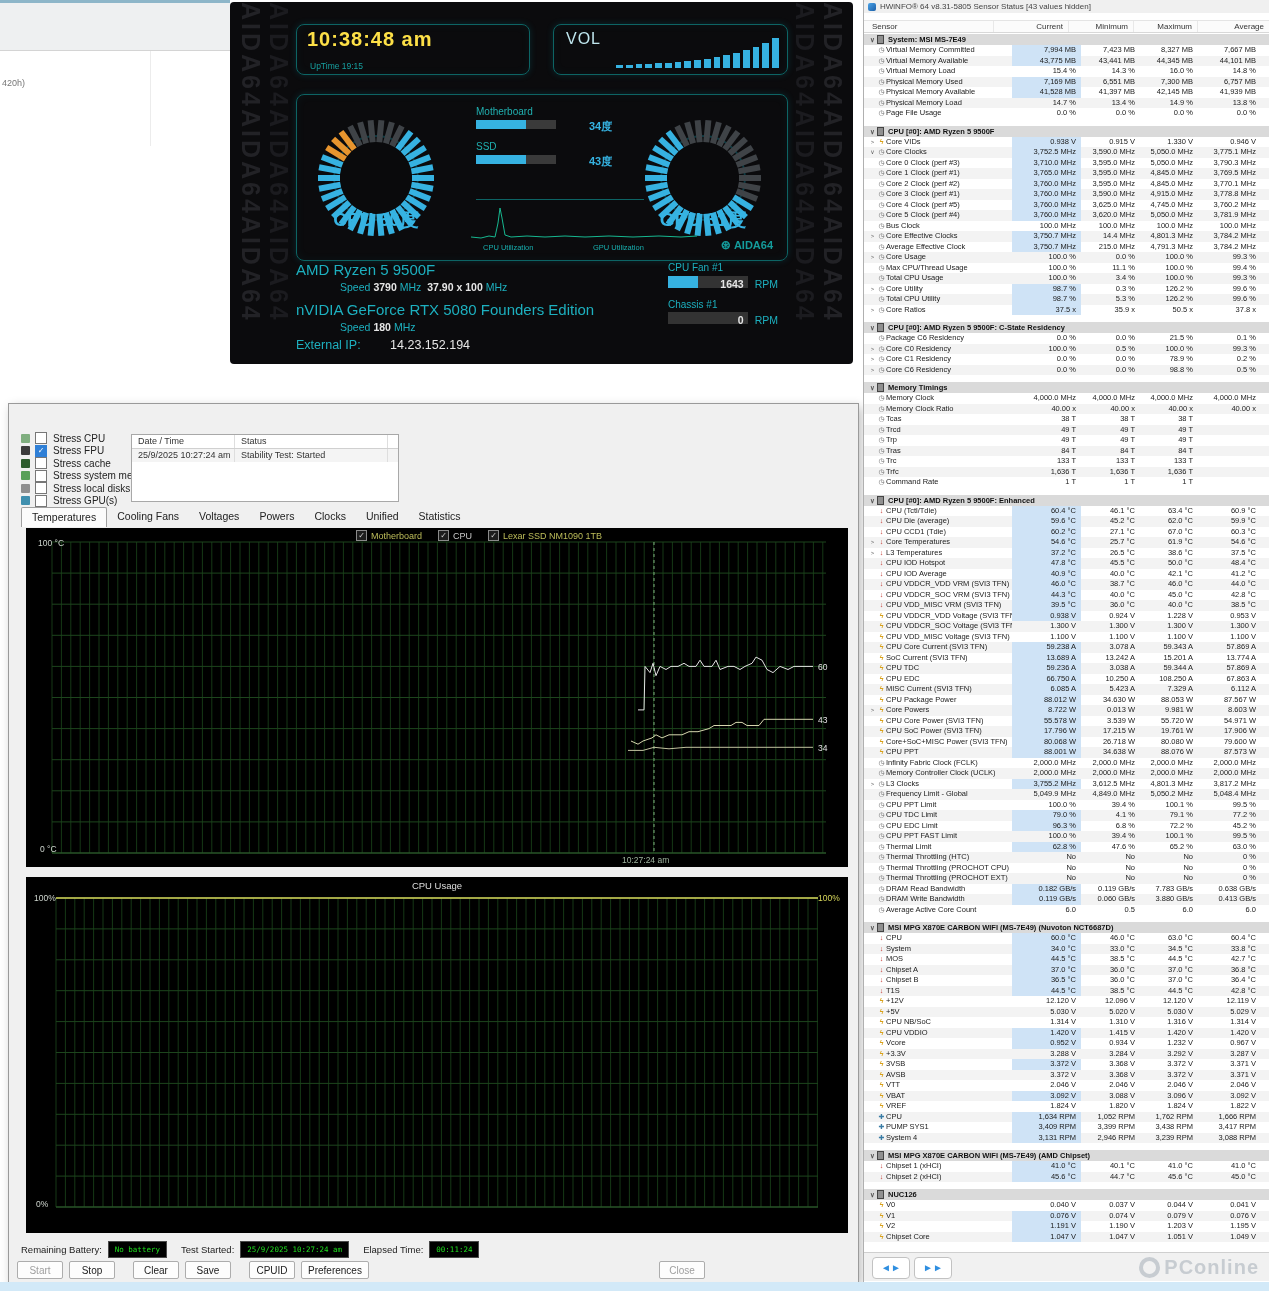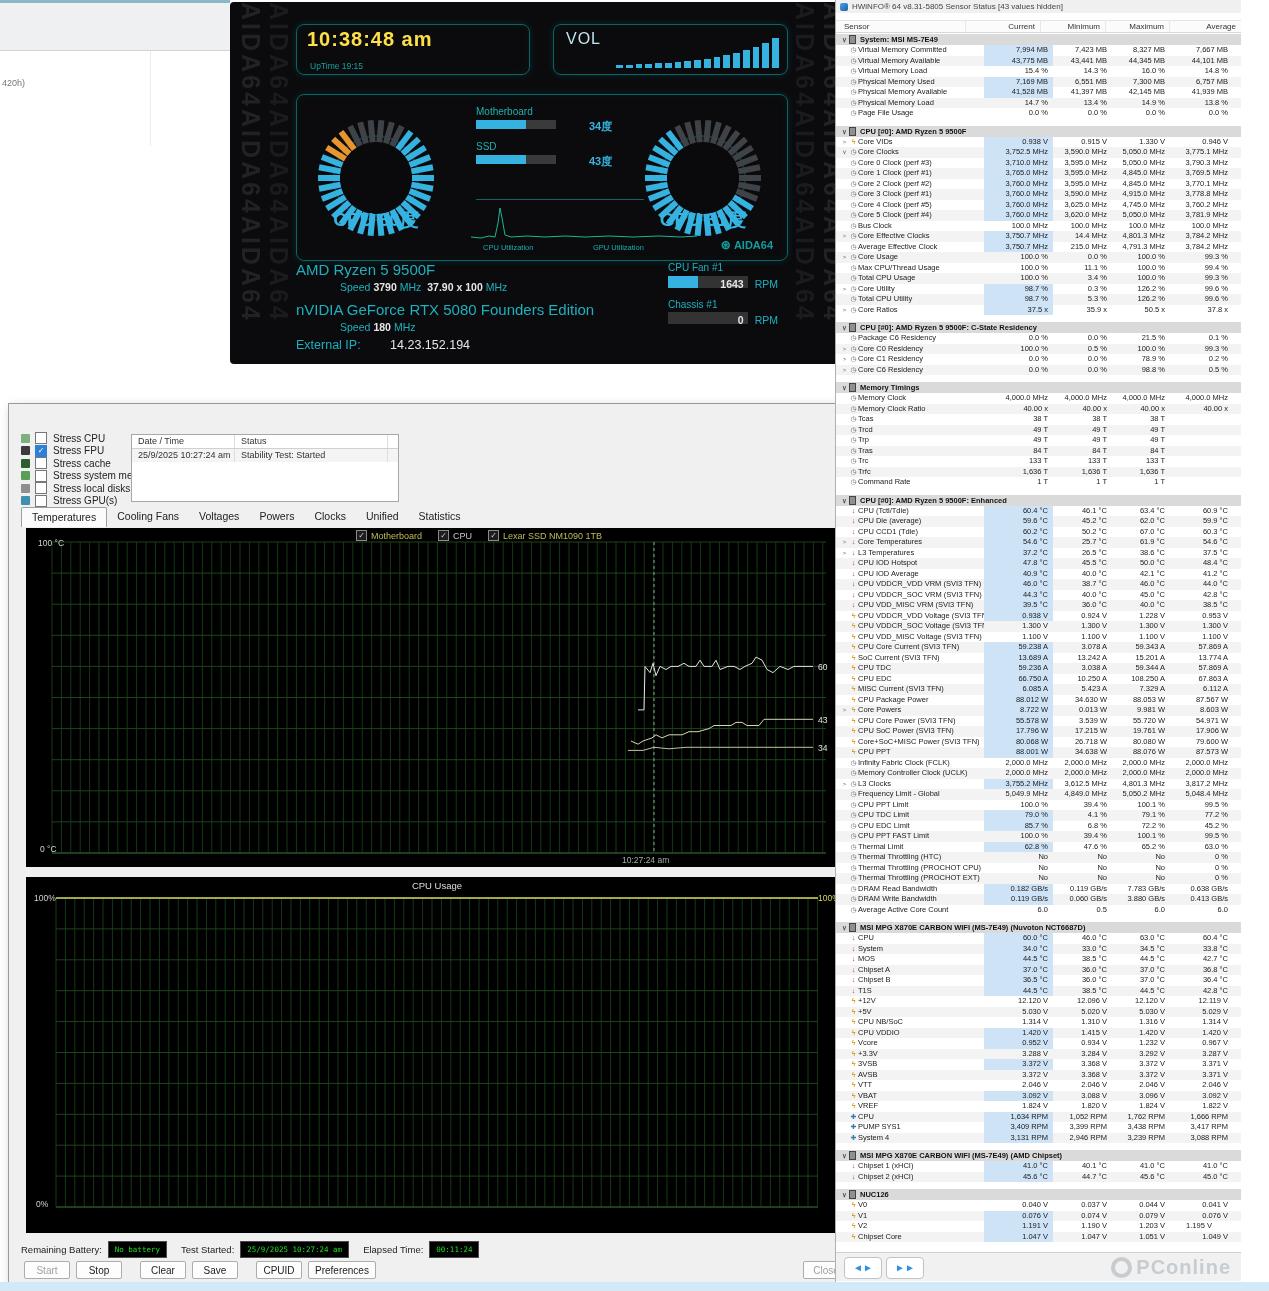--- a/index.html
+++ b/index.html
@@ -74,27 +74,27 @@
   #graph2{left:17px;top:473px;width:822px;height:356px}
   #tg-legend{left:330px;top:2px;display:flex;gap:16px;font-size:9px;align-items:center}
   .leg-cb{width:9px;height:9px;background:#1d1d1d;border:1px solid #8a8a8a;color:#cfcfcf;font-size:8px;line-height:9px;text-align:center;margin-right:4px}
   .leg-item{display:flex;align-items:center}
   .axis-lab{position:absolute;font-size:8.5px;color:#cfd6cf}
   .line-lab{position:absolute;font-size:8.5px;color:#e3e3e3}
   #tg-time{position:absolute;font-size:8.5px;color:#9fb49f}
   #ug-title{position:absolute;width:100%;text-align:center;top:3px;font-size:9.5px;color:#dfdfdf}
   #sst-status{left:12px;top:837px;display:flex;align-items:center;font-size:9.5px;color:#222}
   .lcd{background:#000;border:1px solid #4a4a4a;color:#1ee01e;font-family:"DejaVu Sans Mono",monospace;font-size:7.5px;padding:3px 6px;margin:0 14px 0 6px;white-space:nowrap}
-  #sst-buttons{left:15px;top:857px;width:825px;display:flex;align-items:center}
+  #sst-buttons{left:8px;top:857px;width:688px;display:flex;align-items:center}
   .sst-btn{min-width:46px;height:18px;line-height:18px;text-align:center;font-size:10px;color:#222;background:#fdfdfd;border:1px solid #adadad;border-radius:2px;margin-right:6px;padding:0 6px;box-sizing:border-box}
   .sst-btn.disabled{color:#9f9f9f}
   .gap{width:12px}
 
   
-  #hw{left:835px;top:0;width:406px;height:1282px;background:#fff;border-left:1px solid #b0b0b0;box-sizing:border-box}
+  #hw{left:863px;top:0;width:406px;height:1282px;background:#fff;border-left:1px solid #b0b0b0;box-sizing:border-box}
   #hw-titlebar{left:0;top:0;width:100%;height:13px;display:flex;align-items:center;background:#f0f0f0}
   #hw-icon{width:8px;height:8px;margin:0 4px 0 4px;border-radius:2px;background:linear-gradient(135deg,#4aa3e8,#1c5fa8)}
   #hw-title{font-size:8px;color:#444}
   #hw-header{left:0;top:20px;width:100%;height:13px;display:flex;font-size:8px;color:#333;background:#fbfbfb;border-top:1px solid #e4e4e4;border-bottom:1px solid #d8d8d8;box-sizing:border-box}
   #hw-header .hc{text-align:right;padding-right:5px;border-left:1px solid #e8e8e8;line-height:11px}
   #hw-header .hc0{flex:1;text-align:left;padding-left:8px;border-left:none}
   .w-cur{width:69px}.w-min{width:59px}.w-max{width:58px}.w-avg{width:66px}
   #hw-list{left:0;top:34px;width:100%}
   .hw-sec{margin-bottom:7px}
   .hw-sec-head{height:11px;line-height:11px;background:#dadada;font-weight:bold;font-size:7.5px;color:#111;display:flex;align-items:center}
@@ -1069,21 +1069,21 @@
           <span class="cell w-max">62.0 °C</span>
           <span class="cell w-avg" style="padding-right: 8px;">59.9 °C</span>
         </div>
         <div class="hw-row">
           <span class="rc-label">
             <span class="chev"></span>
             <span class="ric ic-t">↓</span>
             <span>CPU CCD1 (Tdie)</span>
           </span>
           <span class="cell w-cur hl">60.2 °C</span>
-          <span class="cell w-min">50.2 °C</span>
+          <span class="cell w-min">27.1 °C</span>
           <span class="cell w-max">67.0 °C</span>
           <span class="cell w-avg" style="padding-right: 8px;">60.3 °C</span>
         </div>
         <div class="hw-row alt">
           <span class="rc-label">
             <span class="chev ind">&gt;</span>
             <span class="ric ic-t">↓</span>
             <span>Core Temperatures</span>
           </span>
           <span class="cell w-cur hl">54.6 °C</span>
@@ -1376,21 +1376,21 @@
           <span class="cell w-min">4.1 %</span>
           <span class="cell w-max">79.1 %</span>
           <span class="cell w-avg" style="padding-right: 8px;">77.2 %</span>
         </div>
         <div class="hw-row">
           <span class="rc-label">
             <span class="chev"></span>
             <span class="ric ic-c">◷</span>
             <span>CPU EDC Limit</span>
           </span>
-          <span class="cell w-cur hl">85.7 %</span>
+          <span class="cell w-cur hl">96.3 %</span>
           <span class="cell w-min">6.8 %</span>
           <span class="cell w-max">72.2 %</span>
           <span class="cell w-avg" style="padding-right: 8px;">45.2 %</span>
         </div>
         <div class="hw-row alt">
           <span class="rc-label">
             <span class="chev"></span>
             <span class="ric ic-c">◷</span>
             <span>CPU PPT FAST Limit</span>
           </span>
@@ -1763,21 +1763,21 @@
         </div>
         <div class="hw-row">
           <span class="rc-label">
             <span class="chev"></span>
             <span class="ric ic-v">ϟ</span>
             <span>V2</span>
           </span>
           <span class="cell w-cur hl">1.191 V</span>
           <span class="cell w-min">1.190 V</span>
           <span class="cell w-max">1.203 V</span>
-          <span class="cell w-avg" style="padding-right: 8px; text-align: center;">1.195 V</span>
+          <span class="cell w-avg" style="padding-right: 8px;">1.195 V</span>
         </div>
         <div class="hw-row alt">
           <span class="rc-label">
             <span class="chev"></span>
             <span class="ric ic-v">ϟ</span>
             <span>Chipset Core</span>
           </span>
           <span class="cell w-cur hl">1.047 V</span>
           <span class="cell w-min">1.047 V</span>
           <span class="cell w-max">1.051 V</span>

